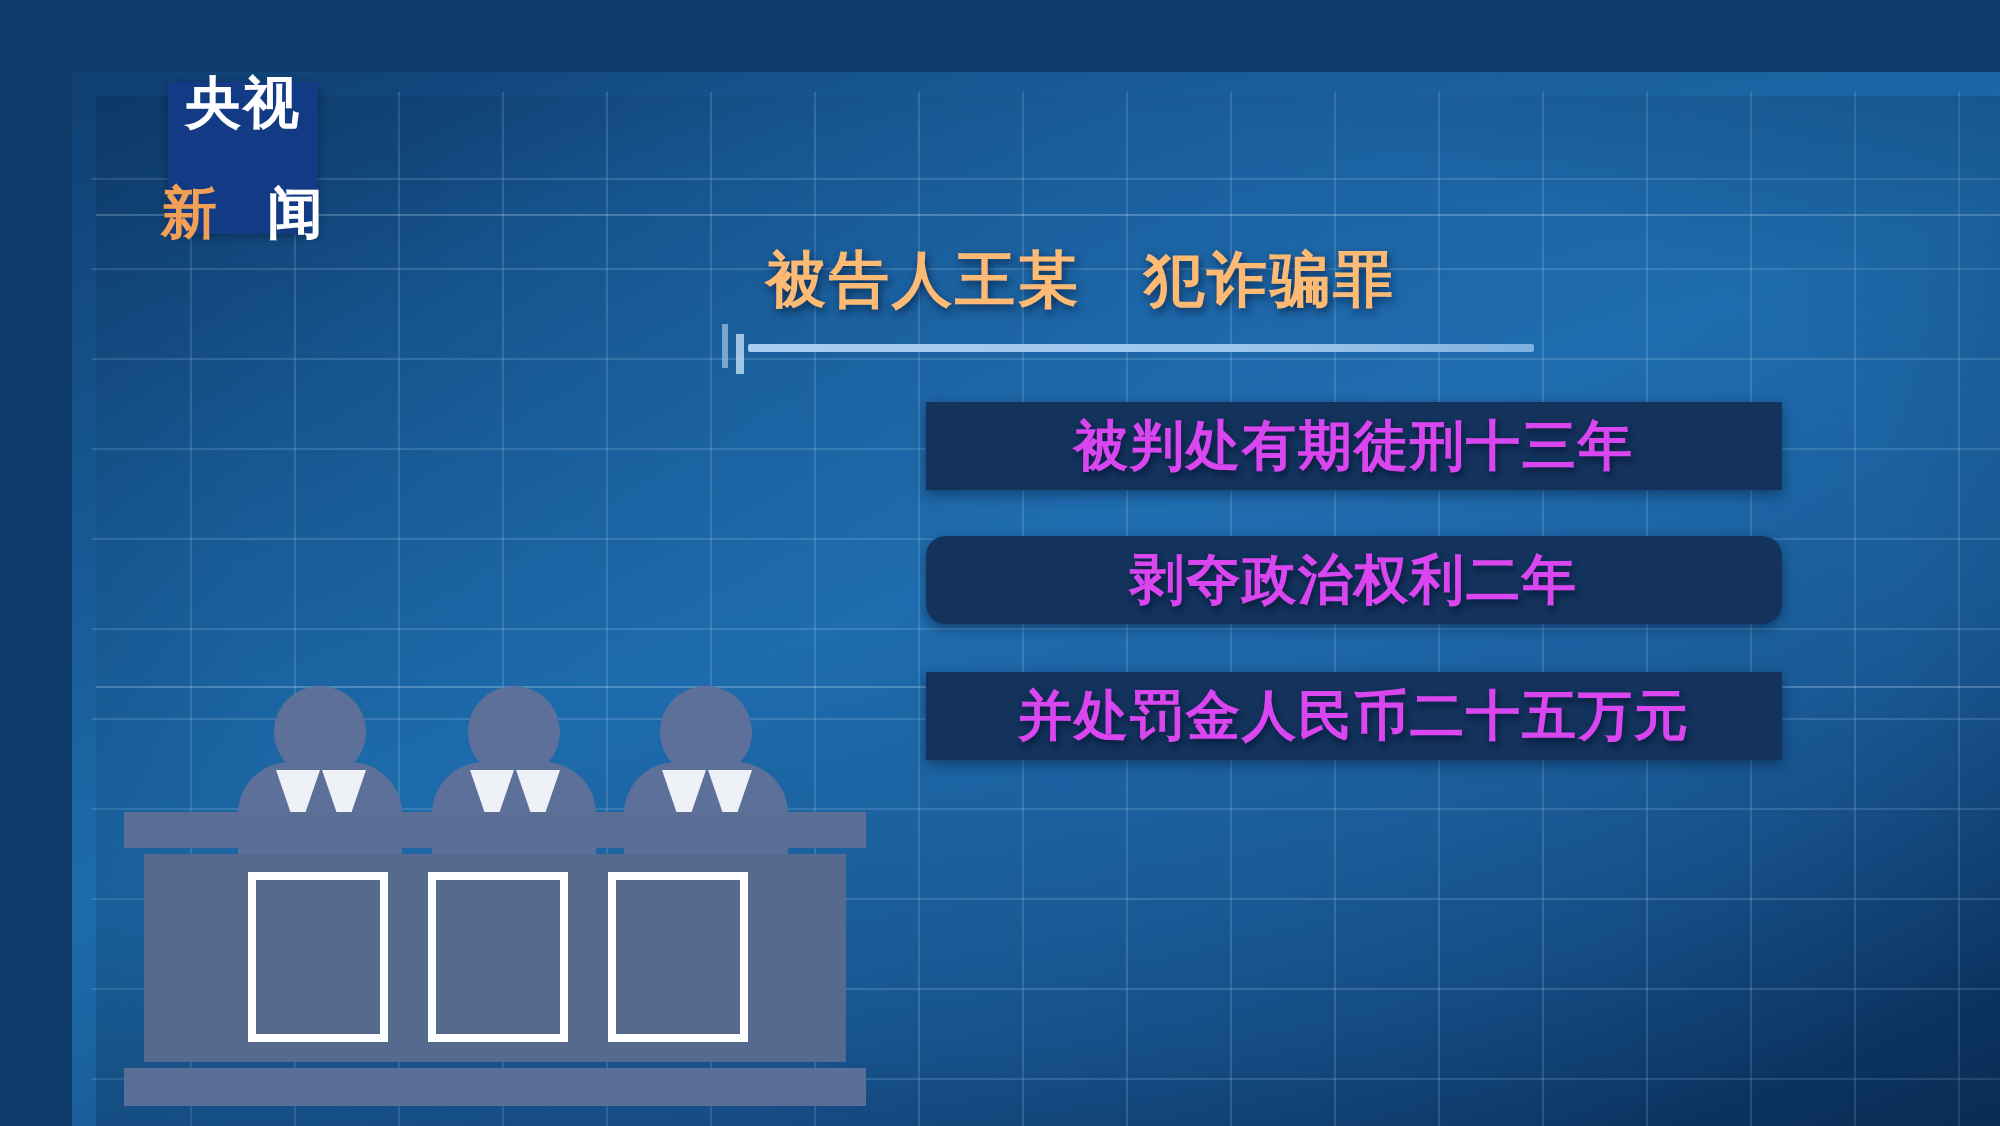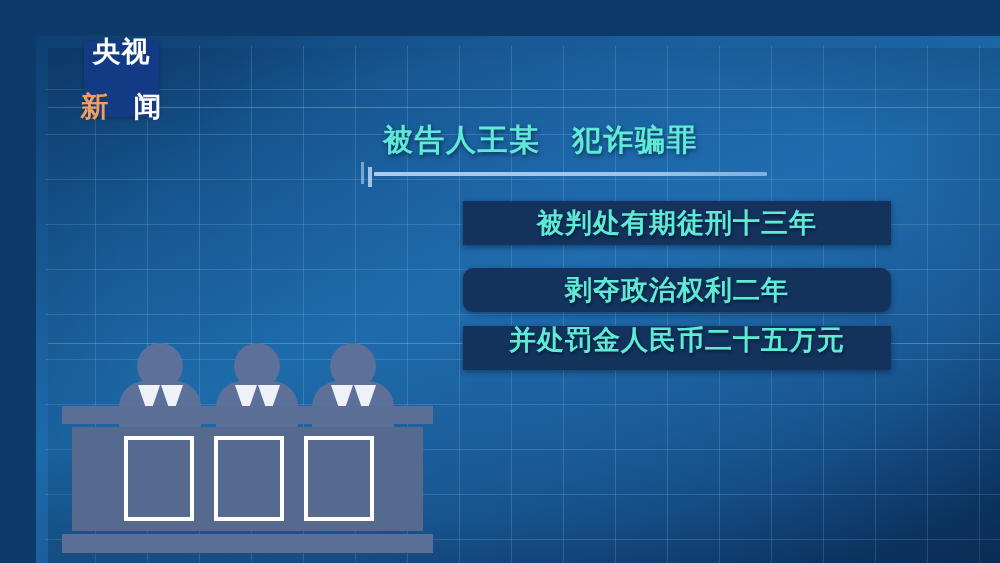--- a/index.html
+++ b/index.html
@@ -54,21 +54,21 @@
     font-weight:bold; letter-spacing:1px;
     white-space:nowrap;
   }
   #logo .row1 { color:#ffffff; }
   #logo .row2 .c1 { color:#f2a055; }
   #logo .row2 .c2 { color:#ffffff; }
 
   
   #headline {
     position:absolute; left:347px; top:84px;
-    font-size:30px; font-weight:bold; color:#5eead4;
+    font-size:30px; font-weight:bold; color:#fdba74;
     letter-spacing:1.5px;
     text-shadow:1px 2px 4px rgba(0,20,50,.65);
     white-space:pre;
   }
   #headline-rule {
     position:absolute; left:338px; top:136px;
     width:393px; height:4px;
     background:linear-gradient(to right,#a9cdf0 0%,#9cc4ea 70%,#7fb0de 100%);
     border-radius:1px;
   }
@@ -85,27 +85,27 @@
 
   
   .banner {
     position:absolute; left:427px;
     width:428px; height:44px;
     background:#13325c;
     display:flex; align-items:center; justify-content:center;
     box-shadow:0 2px 6px rgba(2,18,42,.45);
   }
   .banner .txt {
-    font-size:27px; font-weight:bold; color:#5eead4;
+    font-size:27px; font-weight:bold; color:#d946ef;
     letter-spacing:1px; white-space:nowrap;
     text-shadow:1px 2px 3px rgba(0,15,40,.6);
   }
   #banner-0 { top:165px; }
   #banner-1 { top:232px;border-radius:10px; }
-  #banner-2 { top:290px;align-items:flex-end; }
+  #banner-2 { top:300px; }
 
   
   #courtroom { position:absolute; left:0; top:0; width:420px; height:563px; }
   .judge { position:absolute; }
   .judge .head {
     position:absolute; left:18px; top:0;
     width:46px; height:46px; border-radius:50%;
     background:#5c7099;
   }
   .judge .body {

